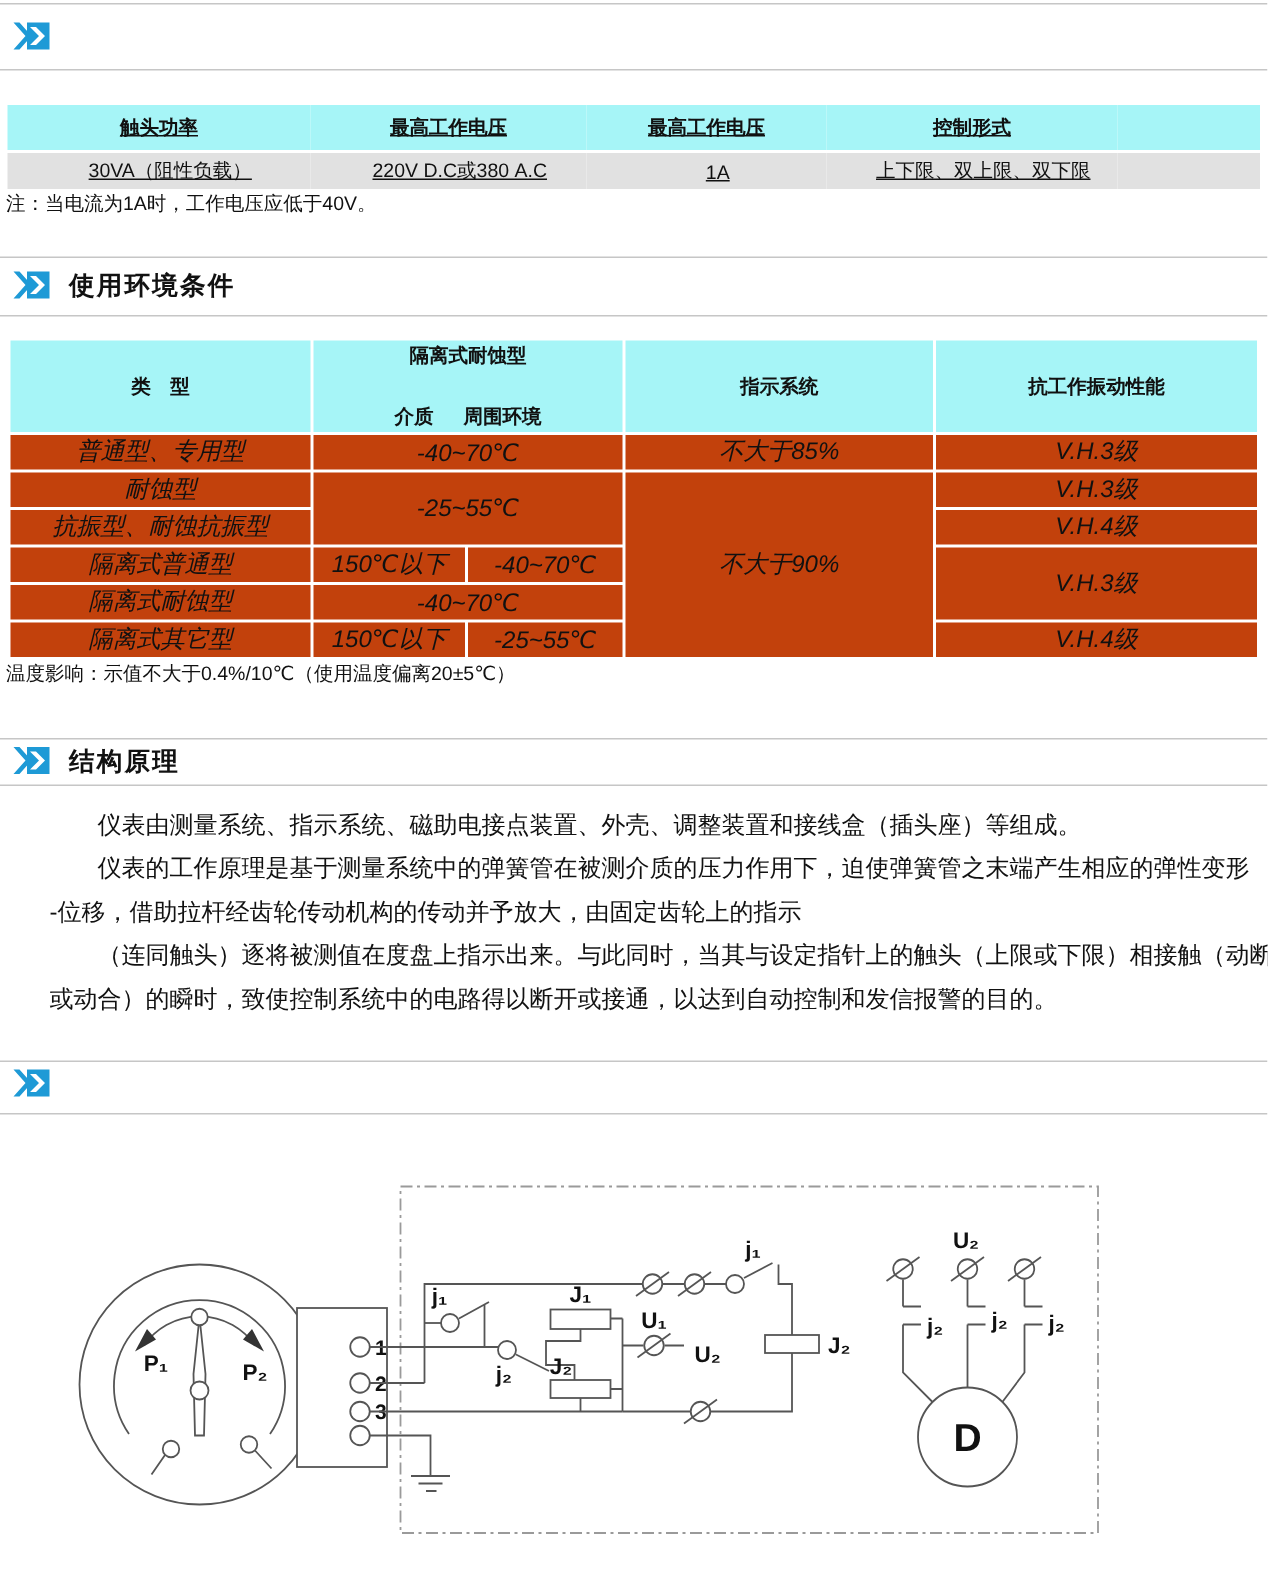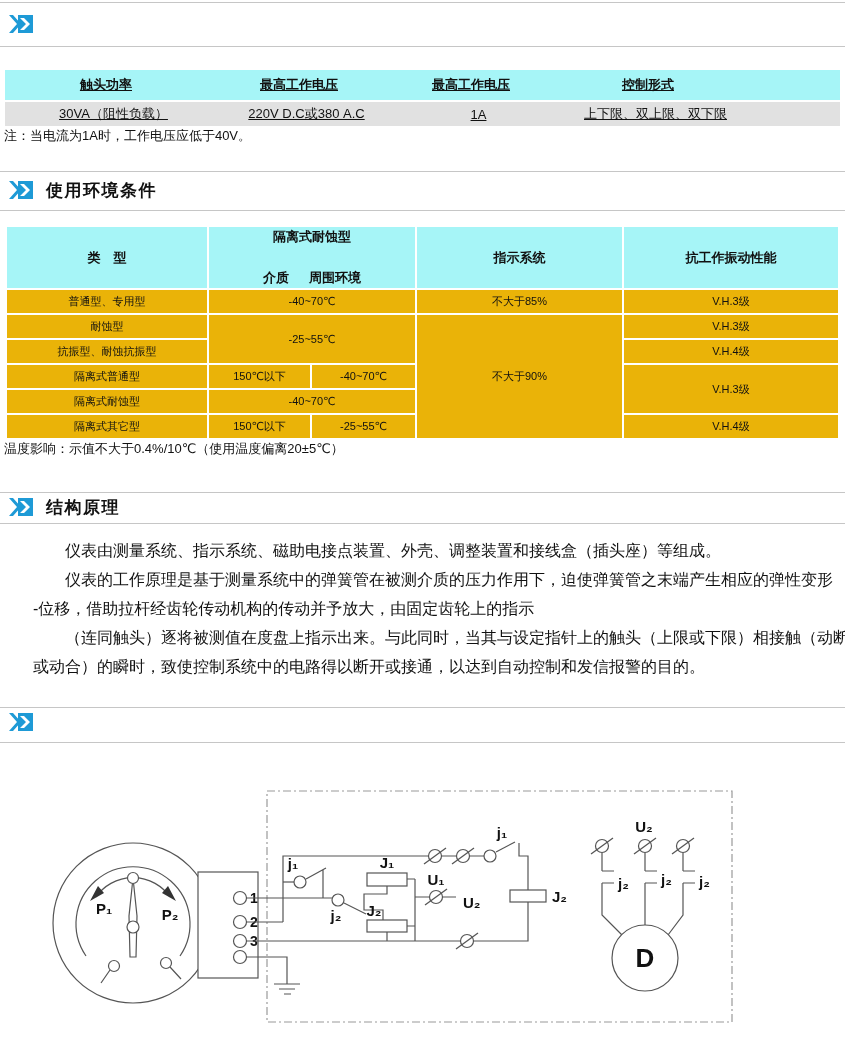--- a/index.html
+++ b/index.html
@@ -12,21 +12,21 @@
   .sec-head{position:absolute;left:8px;display:flex;align-items:center;gap:12px;height:24px;}
   .sec-icon{width:26px;height:20px;display:inline-block;}
   .sec-title{font-size:17px;font-weight:bold;letter-spacing:1.5px;white-space:nowrap;}
   table{position:absolute;left:5px;border-collapse:separate;table-layout:fixed;}
   .t1{top:68px;width:835px;border-spacing:0 2px;text-decoration:underline;}
   .t1 th{background:#a6f5f7;height:28px;font-size:13px;font-weight:bold;text-align:center;}
   .t1 td{background:#e1e1e1;height:22px;font-size:13px;text-align:center;padding-left:16px;}
   .t2{top:225px;width:835px;border-spacing:2px;}
   .t2 th{background:#a6f5f7;font-size:13px;font-weight:bold;text-align:center;vertical-align:middle;}
   .t2 th.main{height:57px;}
-  .t2 td{background:#eab308;height:21px;font-size:11px;text-align:center;vertical-align:middle;}
+  .t2 td{background:#c2410c;height:21px;font-size:16px;text-align:center;vertical-align:middle;font-style:italic;}
   .subhead{display:flex;justify-content:center;gap:20px;margin-top:23px;font-weight:bold;}
   .note{position:absolute;left:4px;font-size:13px;white-space:nowrap;}
   .para{position:absolute;left:5px;top:536px;font-size:16px;line-height:29px;}
   .para div{white-space:nowrap;margin-left:28px;}
   .para .indent{padding-left:32px;}
   .diagram{position:absolute;left:0;top:778px;}
   .wire{fill:none;stroke:#555;stroke-width:1.2;}
   .sym{fill:#ffffff;stroke:#555;stroke-width:1.2;}
   .dash{fill:none;stroke:#9a9a9a;stroke-width:1.2;stroke-dasharray:8 3 2 3;}
   .lbl{font-size:15px;font-weight:bold;fill:#111;}

